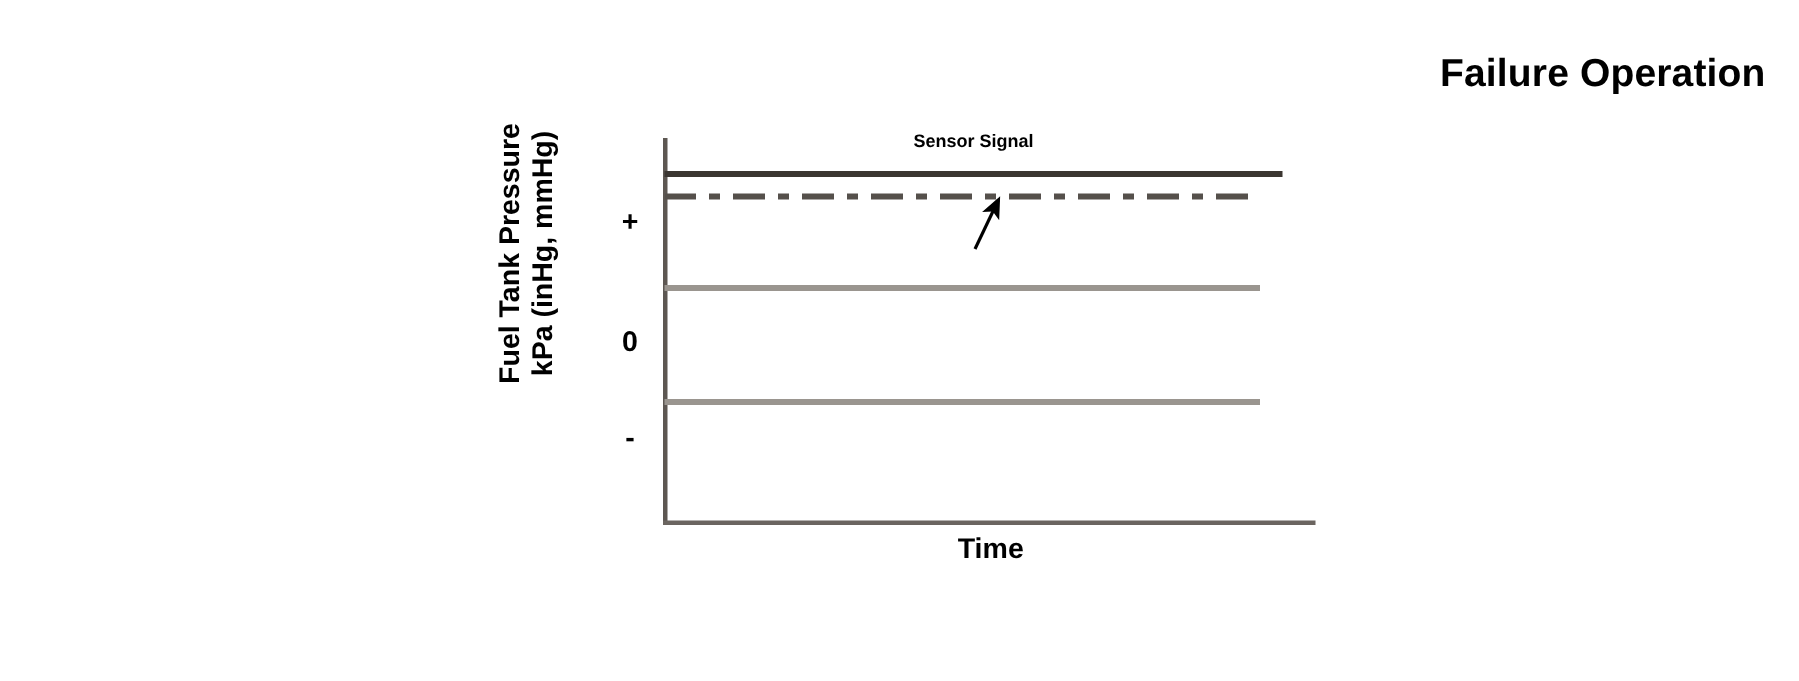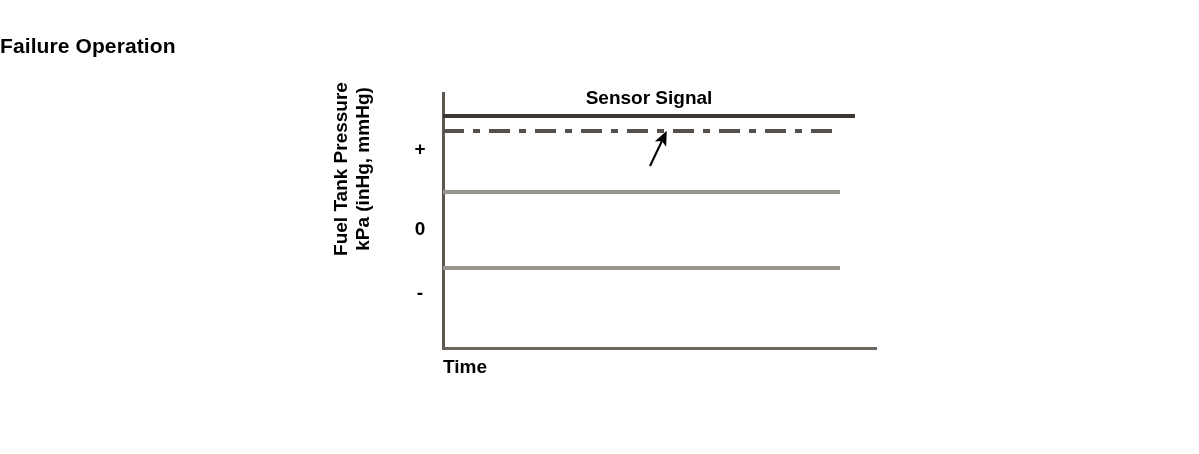--- a/index.html
+++ b/index.html
@@ -20,22 +20,22 @@
     position: absolute;
     color: #000000;
     font-weight: bold;
     white-space: nowrap;
     line-height: 1;
   }
   #chart-title {
     left: 0;
     top: 35px;
     width: 1177px;
-    text-align: left;
-    font-size: 21px;
+    text-align: right;
+    font-size: 26px;
     letter-spacing: 0.1px;
   }
   
   #y-axis-line {
     position: absolute;
     left: 442px;
     top: 92px;
     width: 3px;
     height: 258px;
     background: #5d5752;
@@ -115,30 +115,30 @@
     font-size: 19px;
     font-weight: bold;
     color: #000;
     line-height: 1.18;
     white-space: nowrap;
   }
   #x-axis-title {
     left: 443px;
     top: 357px;
     width: 435px;
-    text-align: left;
+    text-align: center;
     font-size: 19px;
   }
   
   #sensor-signal-label {
     left: 443px;
     top: 88px;
     width: 412px;
     text-align: center;
-    font-size: 19px;
+    font-size: 12px;
   }
   #threshold-label {
     left: 443px;
     top: 164px;
     width: 397px;
     text-align: center;
     font-size: 19px;
   }
   #threshold-pointer {
     position: absolute;

